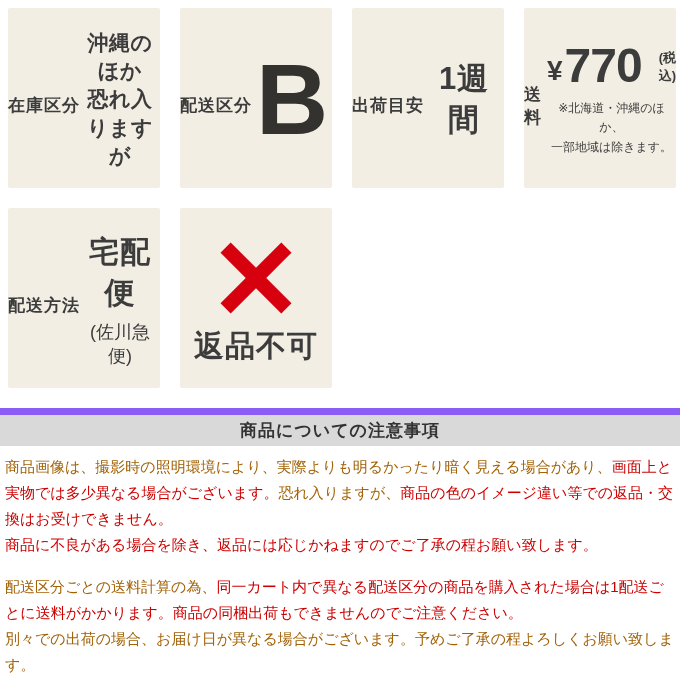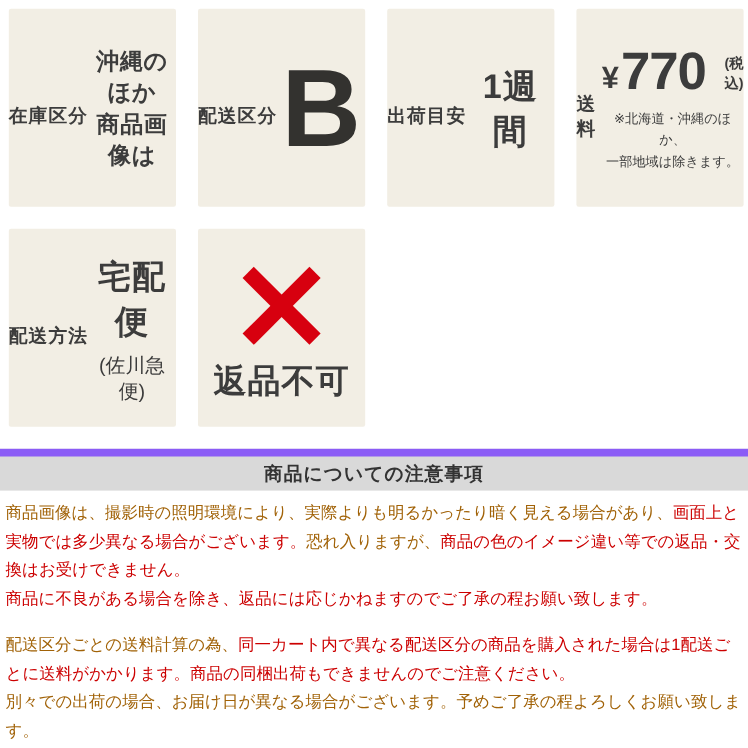--- a/index.html
+++ b/index.html
@@ -69,21 +69,21 @@
 
 <div class="page">
 
   <div class="badge-row">
 
     <div class="badge">
       <div class="badge-label">在庫区分</div>
       <div class="badge-body">
         <div class="val-2line">
           <div>沖縄のほか</div>
-          <div>商品画像は</div>
+          <div>恐れ入りますが</div>
         </div>
       </div>
     </div>
 
     <div class="badge">
       <div class="badge-label">配送区分</div>
       <div class="badge-body">
         <div class="val-huge-letter">B</div>
       </div>
     </div>

